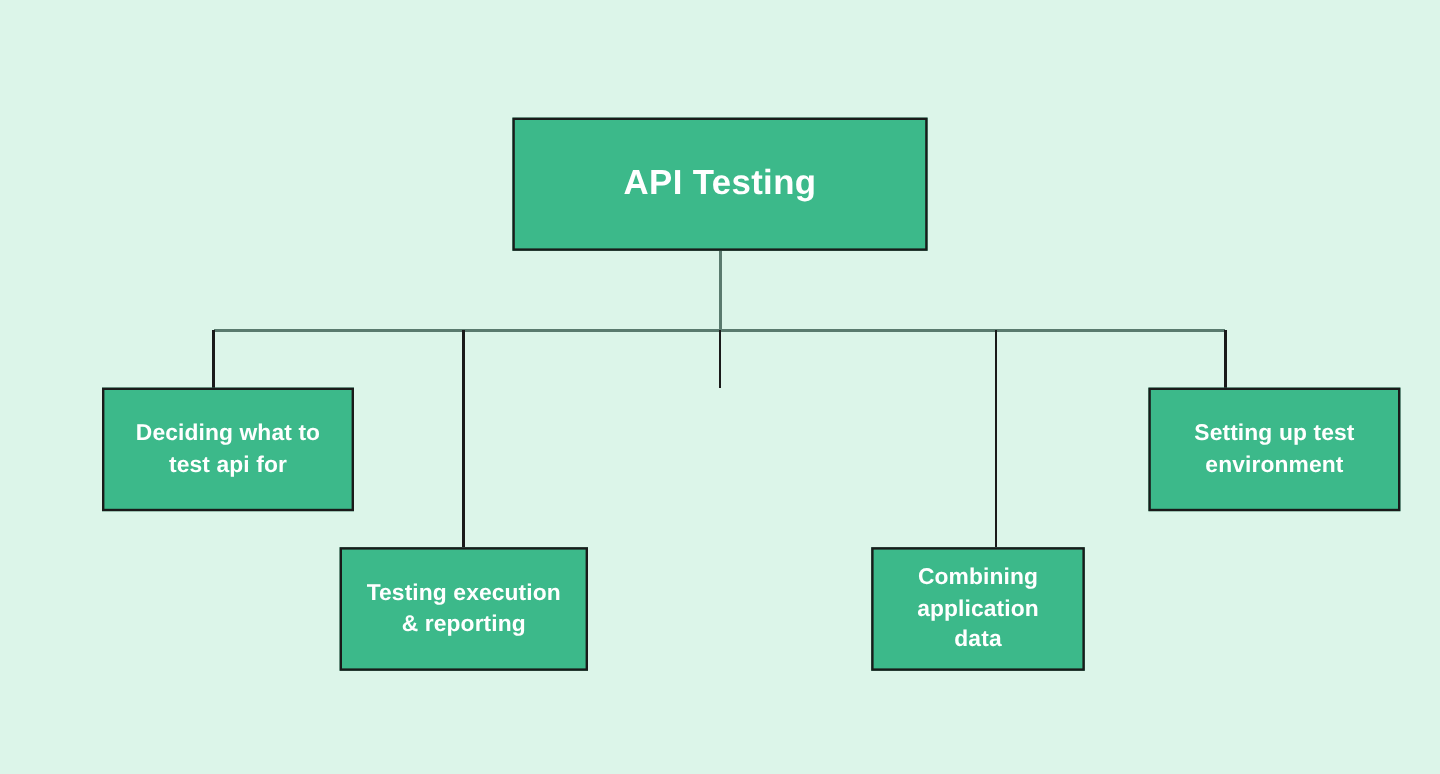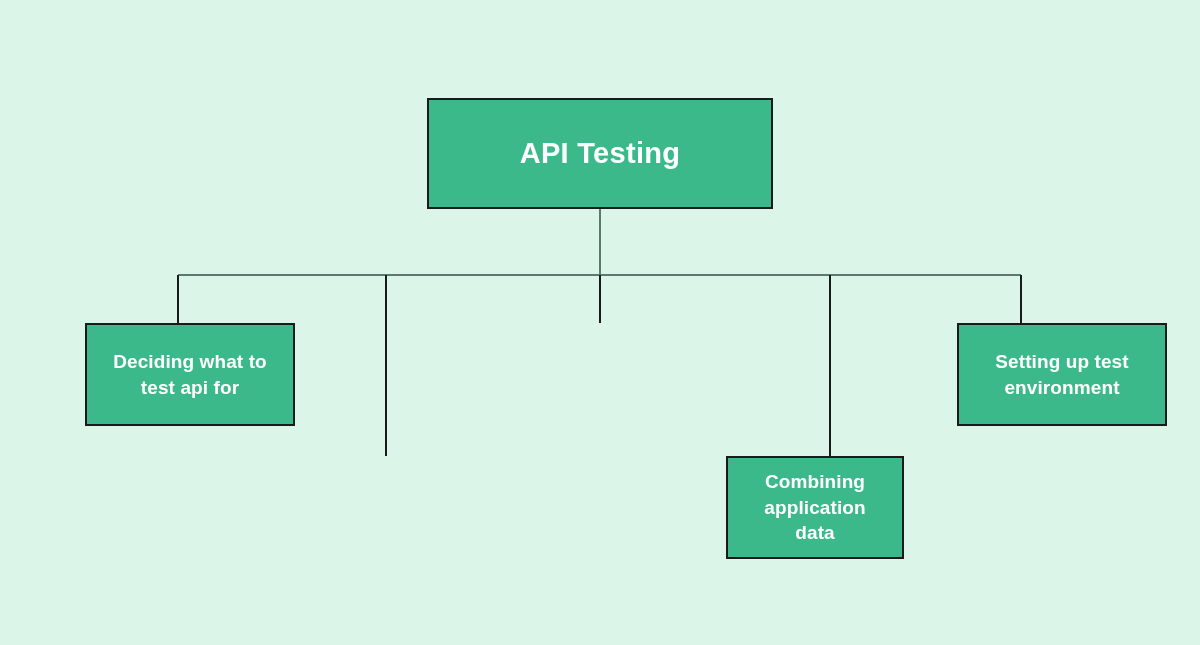--- a/index.html
+++ b/index.html
@@ -80,16 +80,17 @@
     </g>
   </svg>
 
   <div class="node node-root">API Testing</div>
 
   <div class="node node-child pos-deciding">Deciding what to test api for</div>
 
 
   <div class="node node-child pos-setting-env">Setting up test environment</div>
 
+  <div class="node node-child pos-testing-exec">Testing execution &amp; reporting</div>
 
   <div class="node node-child pos-combining">Combining application data</div>
 
 </div>
 
 </body></html>

